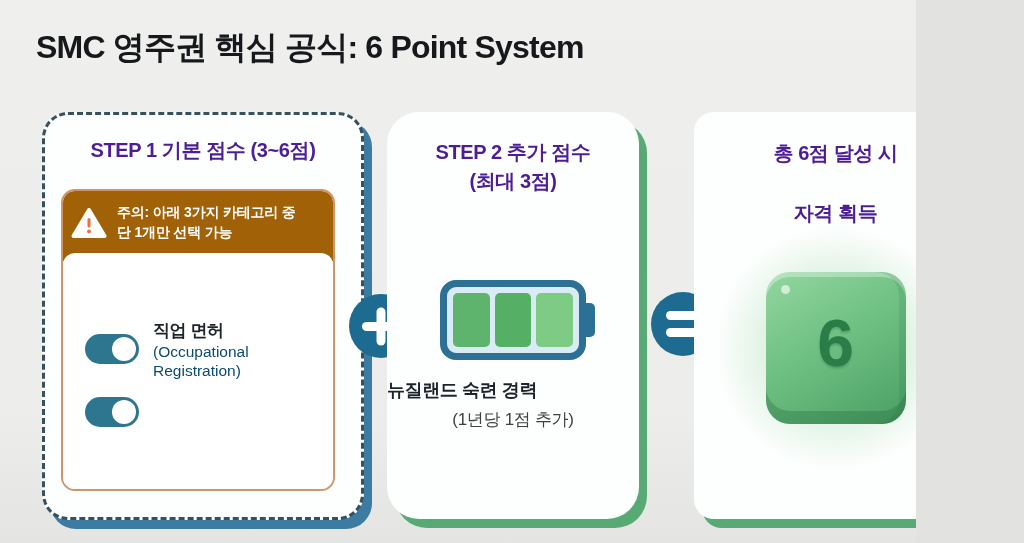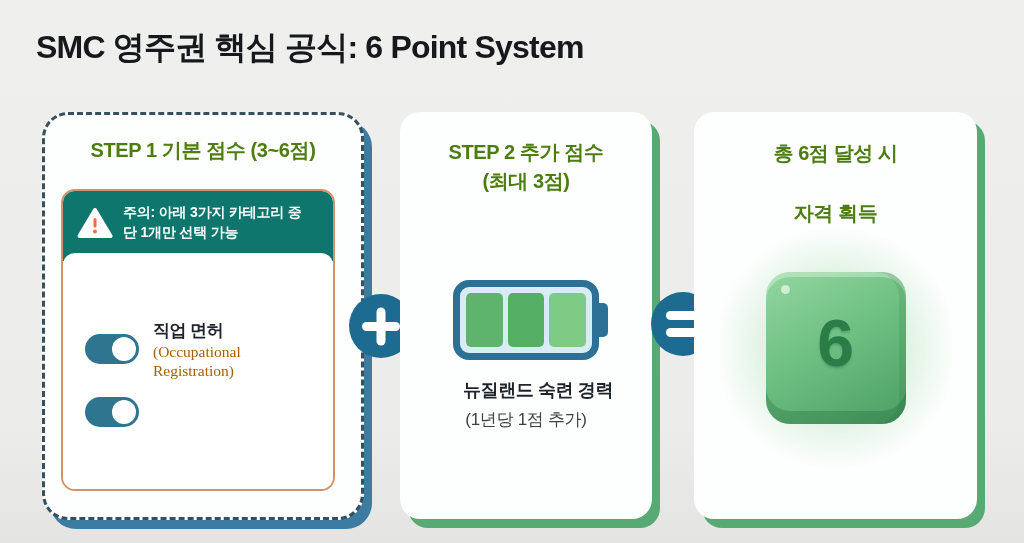--- a/index.html
+++ b/index.html
@@ -1,82 +1,82 @@
 <!DOCTYPE html>
 <html><head>
 <meta charset="utf-8">
 <style>
   * { margin:0; padding:0; box-sizing:border-box; }
   html,body { background:#e2e3e1; }
   .stage{
-    position:relative; width:1024px; height:543px; overflow:hidden;
+    position:relative; width:916px; height:543px; overflow:hidden;
     background:linear-gradient(180deg,#efF0ee 0%,#ecedeb 78%,#e4e5e3 100%);
     font-family:"Liberation Sans", sans-serif; color:#1d232b;
   }
   .page-title{
     position:absolute; left:36px; top:26px;
     font-size:32px; font-weight:700; letter-spacing:-0.8px; color:#16181c;
   }
   
   .card{ position:absolute; top:112px; background:#fdfefe; }
-  .card h2{ text-align:center; font-weight:700; color:#4d7c0f; }
+  .card h2{ text-align:center; font-weight:700; color:#4c1d95; }
   .card-step1{
     left:42px; width:322px; height:408px;
     border:3px dashed #37505f; border-radius:26px;
     box-shadow:8px 9px 0 #3d7ca2;
   }
   .card-step1 h2{ margin-top:22px; font-size:20px; letter-spacing:-0.4px; }
   .card-step2{
-    left:400px; width:252px; height:407px;
-    border-radius:20px; box-shadow:8px 9px 0 #57aa73;
+    left:387px; width:252px; height:407px;
+    border-radius:32px; box-shadow:8px 9px 0 #57aa73;
   }
   .card-step2 h2{ margin-top:26px; font-size:20px; line-height:1.45; letter-spacing:-0.4px; }
   .card-result{
     left:694px; width:283px; height:407px;
     border-radius:20px; box-shadow:8px 9px 0 #57aa73;
   }
   .card-result h2{ margin-top:26px; font-size:20px; line-height:1.5; letter-spacing:-0.4px; }
   
   .inner-box{
     position:absolute; left:16px; top:74px; width:274px; height:302px;
     border:2px solid #d0946b; border-radius:14px; background:#fff;
     overflow:hidden; display:flex; flex-direction:column;
   }
   .warn{
-    background:#0f766e; display:flex; align-items:center; gap:10px;
-    padding:12px 12px 18px 14px; border-radius:11px 11px 0 0;
+    background:#a16207; display:flex; align-items:center; gap:10px;
+    padding:12px 12px 18px 8px; border-radius:11px 11px 0 0;
   }
   .warn p{ color:#fff; font-weight:700; font-size:14px; line-height:1.42; letter-spacing:-0.2px; }
   .rows{
     flex:1; background:#fff; border-radius:12px 12px 0 0; margin-top:-8px;
     display:flex; flex-direction:column; justify-content:center;
     gap:17px; padding:12px 8px 8px 22px;
   }
-  .row{ display:flex; align-items:center; gap:14px;font-family:Liberation Serif, serif; }
+  .row{ display:flex; align-items:center; gap:14px; }
   .toggle{
     flex:0 0 auto; width:54px; height:30px; background:#2e7590;
     border-radius:16px; position:relative; cursor:pointer;
   }
   .knob{ position:absolute; right:3px; top:3px; width:24px; height:24px; background:#fff; border-radius:50%; }
   .lbl{ display:flex; flex-direction:column; }
   .lbl b{ font-size:17px; letter-spacing:-0.4px; color:#1d232b; }
-  .lbl span{ font-size:15.5px; color:#a16207; line-height:1.25; max-width:148px; }
+  .lbl span{ font-size:15.5px; color:#0c4a6e; line-height:1.25; max-width:148px; }
   
   .battery{
     position:absolute; left:50%; top:168px; transform:translateX(-50%);
     width:146px; height:80px; background:#d9ecf6;
     border:7px solid #2d7095; border-radius:16px;
     display:flex; gap:5px; padding:6px;
   }
   .cell{ flex:1; border-radius:5px; }
   .cell-1{ background:#5fb46d; } .cell-2{ background:#55b066; } .cell-3{ background:#7ecb86; }
   .nub{ position:absolute; right:-16px; top:50%; transform:translateY(-50%);
         width:10px; height:34px; background:#2d7095; border-radius:0 5px 5px 0; }
-  .cap1{ position:absolute; left:0; right:0; top:266px; text-align:center;
-         font-size:18px; font-weight:700; letter-spacing:-0.4px;padding-left:24px; }
+  .cap1{ position:absolute; left:0; right:0; top:266px; text-align:left;
+         font-size:18px; font-weight:700; letter-spacing:-0.4px; }
   .cap2{ position:absolute; left:0; right:0; top:296px; text-align:center;
          font-size:17px; color:#404040; letter-spacing:-0.3px; }
   
   .keywrap{ position:absolute; left:50%; top:160px; transform:translateX(-50%);
             width:140px; height:152px; }
   .glow{ position:absolute; inset:-46px;
          background:radial-gradient(circle, rgba(124,203,134,0.5) 0%, rgba(124,203,134,0.2) 45%, rgba(124,203,134,0) 72%); }
   .keycap{
     position:absolute; inset:0; border-radius:24px;
     background:linear-gradient(150deg,#93d7a0 0%, #6fc083 45%, #4b9f64 100%);

